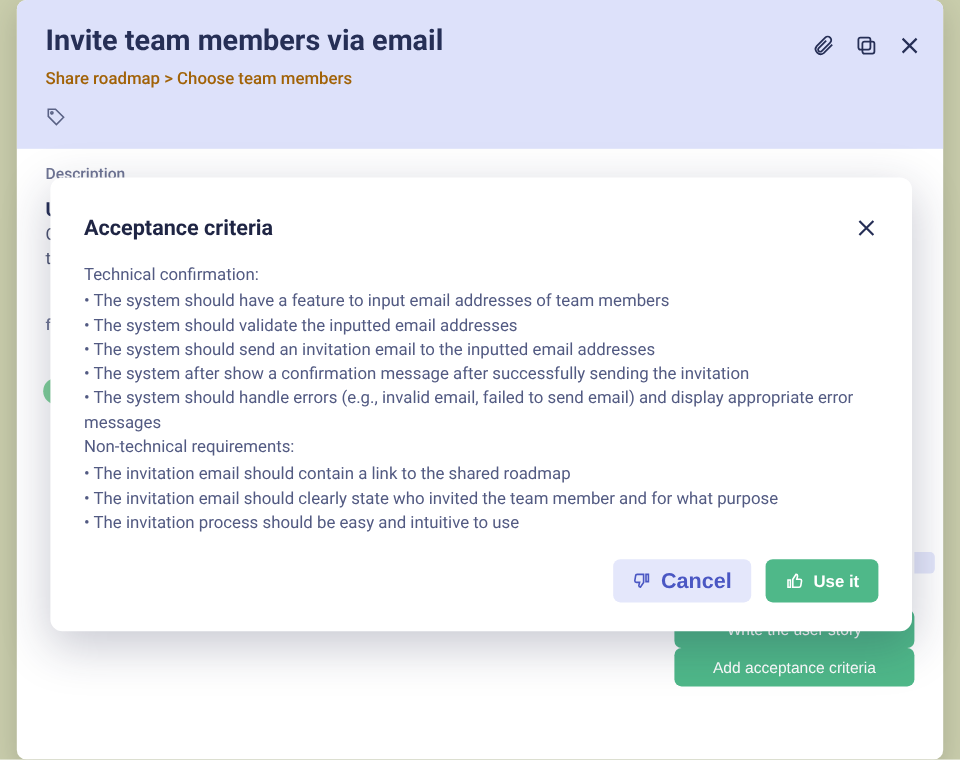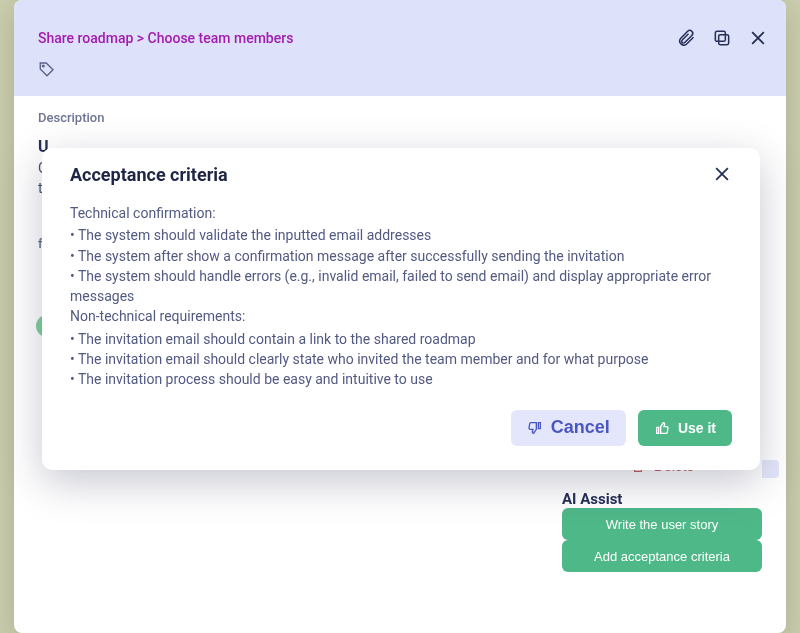--- a/index.html
+++ b/index.html
@@ -18,21 +18,21 @@
 
   .bg-header {
     background: #dde1fa;
     padding: 20px 24px 14px 24px;
     position: relative;
   }
   .bg-title {
     font-size: 24px; font-weight: 700; color: #262f56;
   }
   .bg-breadcrumb {
-    margin-top: 10px; font-size: 14px; color: #a21caf; font-weight: 500;
+    margin-top: 10px; font-size: 14px; color: #a16207; font-weight: 500;
   }
   .bg-tag-row { margin-top: 14px; }
   .bg-header-actions {
     position: absolute; right: 18px; top: 28px;
     display: flex; gap: 16px; align-items: center;
   }
   .bg-icon { width: 20px; height: 20px; color: #262f56; cursor: pointer; }
 
   .bg-body { padding: 14px 24px 24px 24px; color:#262f56; }
   .bg-section-label { font-size: 13px; color:#6f7594; font-weight:500; }
@@ -58,21 +58,21 @@
   }
 
   
   .modal {
     position:absolute;
     left:42px; top:148px;
     width:718px;
     background:#fff;
     border-radius:10px;
     box-shadow: 0 12px 40px rgba(30,35,70,0.25);
-    padding: 16px 28px 24px 28px;
+    padding: 32px 28px 24px 28px;
   }
   .modal-header { display:flex; justify-content:space-between; align-items:flex-start; }
   .modal-title { font-size:18px; font-weight:700; color:#1f2544; }
   .modal-close { width:20px; height:20px; color:#262f56; cursor:pointer; }
 
   .modal-body { margin-top:18px; color:#525a82; font-size:14px; line-height:1.45; }
   .modal-body p { margin:0; }
   .sub-head { color:#525a82; margin-top:0; }
   .sub-head2 { color:#525a82; margin-top:14px; }
   .modal-body ul { list-style:none; padding:0; margin:2px 0 0 0; }
@@ -102,20 +102,21 @@
   .ghost-line {
     position:absolute; left:600px; top:460px;
     width:165px; height:18px; background:#e4e7fb; border-radius:4px;
   }
 </style>
 </head>
 <body>
 
 <div class="bg-panel">
   <div class="bg-header">
+    <div class="bg-title">Invite team members via email</div>
     <div class="bg-breadcrumb">Share roadmap &gt; Choose team members</div>
     <div class="bg-tag-row">
       <svg class="bg-icon" style="width:18px;height:18px;color:#5a6285" viewBox="0 0 24 24" fill="none" stroke="currentColor" stroke-width="1.8">
           <path d="M20 13l-8 8-9-9V4h8l9 9z"></path>
           <circle cx="7" cy="8" r="1.2"></circle>
         </svg>
     </div>
     <div class="bg-header-actions">
       <svg class="bg-icon" viewBox="0 0 24 24" fill="none" stroke="currentColor" stroke-width="1.8">
           <path d="M21 11l-8.5 8.5a5 5 0 0 1-7-7L14 4a3.5 3.5 0 0 1 5 5l-8.5 8.5a2 2 0 0 1-3-3L15 7"></path>
@@ -158,21 +159,23 @@
 <div class="modal">
   <div class="modal-header">
     <div class="modal-title">Acceptance criteria</div>
     <svg class="modal-close" viewBox="0 0 24 24" fill="none" stroke="currentColor" stroke-width="2.2">
         <path d="M5 5l14 14M19 5L5 19"></path>
       </svg>
   </div>
   <div class="modal-body">
     <p class="sub-head">Technical confirmation:</p>
     <ul>
+      <li>The system should have a feature to input email addresses of team members</li>
       <li>The system should validate the inputted email addresses</li>
+      <li>The system should send an invitation email to the inputted email addresses</li>
       <li>The system after show a confirmation message after successfully sending the invitation</li>
       <li>The system should handle errors (e.g., invalid email, failed to send email) and display appropriate error messages</li>
     </ul>
     <p class="sub-head2">Non-technical requirements:</p>
     <ul>
       <li>The invitation email should contain a link to the shared roadmap</li>
       <li>The invitation email should clearly state who invited the team member and for what purpose</li>
       <li>The invitation process should be easy and intuitive to use</li>
     </ul>
   </div>

